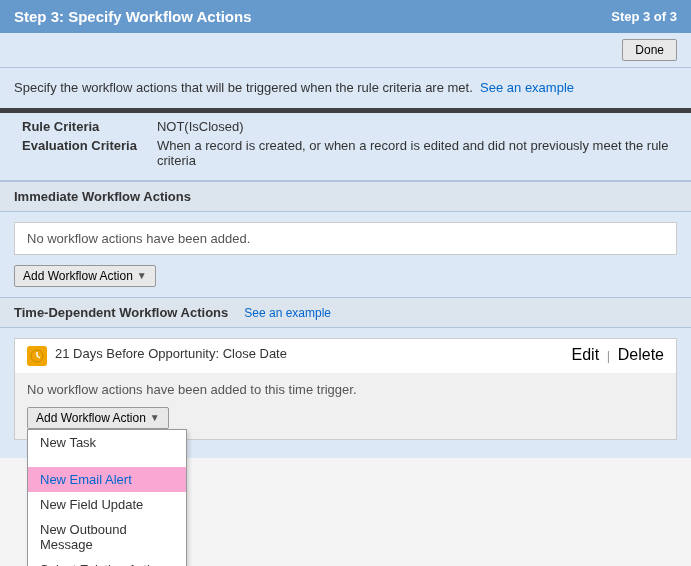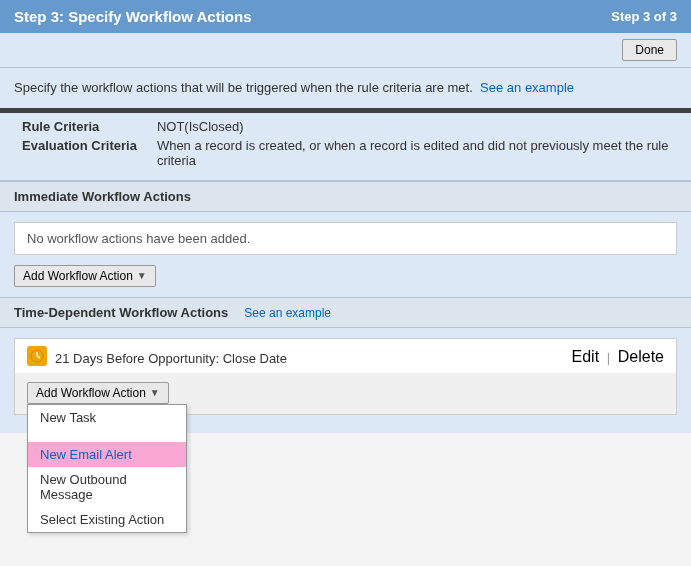--- a/index.html
+++ b/index.html
@@ -134,21 +134,21 @@
     
     .time-trigger-box {
       border: 1px solid #ccc;
       background: white;
       margin-bottom: 8px;
     }
 
     .time-trigger-header {
       padding: 7px 12px;
       display: flex;
-      align-items: flex-end;
+      align-items: flex-start;
       gap: 8px;
       border-bottom: 1px solid #eee;
     }
 
     .time-trigger-icon {
       width: 20px;
       height: 20px;
       background: #f0a500;
       border-radius: 3px;
       display: flex;
@@ -289,33 +289,35 @@
       </div>
       <span class="time-trigger-label">21 Days Before Opportunity: Close Date</span>
       <span class="time-trigger-actions">
         <a href="#">Edit</a>
         <span class="time-trigger-separator">|</span>
         <a href="#">Delete</a>
       </span>
     </div>
 
     <div class="time-trigger-content">
+      <div class="no-actions-time">No workflow actions have been added to this time trigger.</div>
 
       
       <div class="dropdown-container">
         <button class="dropdown-btn">
           <span>Add Workflow Action</span>
           <span class="dropdown-arrow">▼</span>
         </button>
 
         
         <div class="dropdown-menu">
           <div class="dropdown-menu-item">New Task</div>
           <div class="dropdown-menu-item highlighted">
             <a href="#">New Email Alert</a>
           </div>
+          <div class="dropdown-menu-item">New Field Update</div>
           <div class="dropdown-menu-item">New Outbound Message</div>
           <div class="dropdown-menu-item">Select Existing Action</div>
         </div>
       </div>
     </div>
   </div>
 </div>
 
 </body></html>

